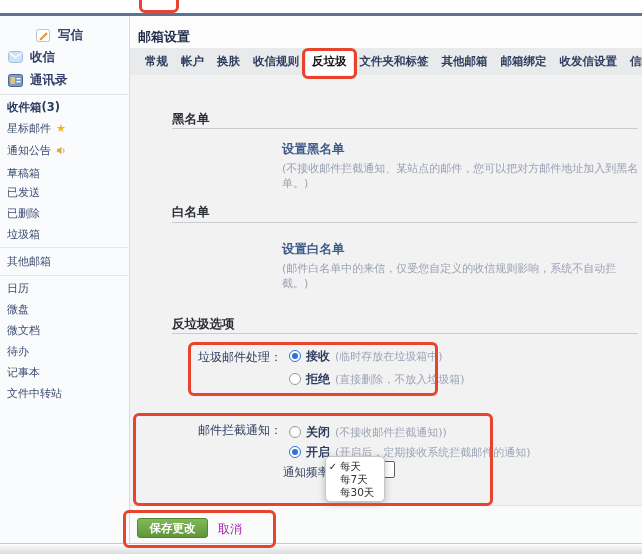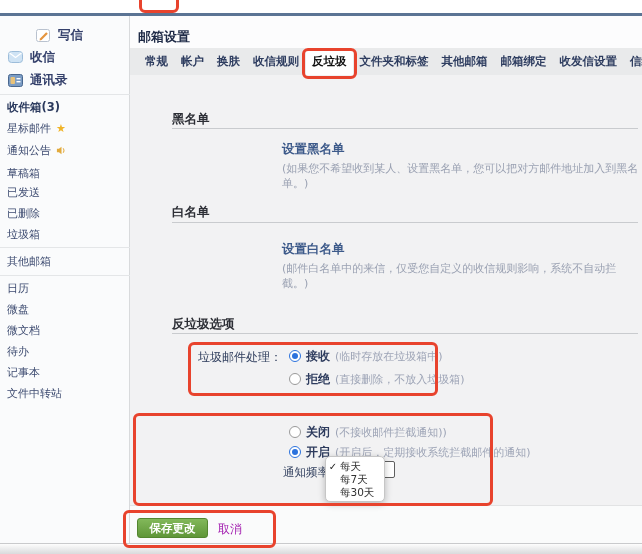--- a/index.html
+++ b/index.html
@@ -161,21 +161,21 @@
       <div class="tab">邮箱绑定</div>
       <div class="tab">收发信设置</div>
       <div class="tab">信纸</div>
     </div>
 
     <div class="abs contentbg"></div>
 
     <div class="sechdr" style="left:42px;top:95px;">黑名单</div>
     <div class="secline" style="top:112px;"></div>
     <div class="setlink" style="top:125px;">设置黑名单</div>
-    <div class="secdesc" style="top:145px;">(如果您不希望收到某人、设置黑名单，您可以把对方邮件地址加入到黑名单。)</div>
+    <div class="secdesc" style="top:145px;">(不接收邮件拦截通知、某站点的邮件，您可以把对方邮件地址加入到黑名单。)</div>
 
     <div class="sechdr" style="left:42px;top:188px;">白名单</div>
     <div class="secline" style="top:206px;"></div>
     <div class="setlink" style="top:225px;">设置白名单</div>
     <div class="secdesc" style="top:245px;">(邮件白名单中的来信，仅受您自定义的收信规则影响，系统不自动拦截。)</div>
 
     <div class="sechdr" style="left:42px;top:300px;">反垃圾选项</div>
     <div class="secline" style="top:317px;"></div>
 
     <div class="rowlabel" style="left:68px;top:333px;">垃圾邮件处理：</div>
@@ -184,20 +184,21 @@
       <span class="oname">接收</span>
       <span class="odesc">(临时存放在垃圾箱中)</span>
     </div>
     <div class="opt" style="left:159px;top:356px;">
       <span class="radio"></span>
       <span class="oname">拒绝</span>
       <span class="odesc">(直接删除，不放入垃圾箱)</span>
     </div>
     <div class="anno" style="position:absolute;left:58px;top:326px;width:244px;height:48px;"></div>
 
+    <div class="rowlabel" style="left:68px;top:406px;">邮件拦截通知：</div>
     <div class="opt" style="left:159px;top:409px;">
       <span class="radio"></span>
       <span class="oname">关闭</span>
       <span class="odesc">(不接收邮件拦截通知))</span>
     </div>
     <div class="opt" style="left:159px;top:429px;">
       <span class="radio on"></span>
       <span class="oname">开启</span>
       <span class="odesc">(开启后，定期接收系统拦截邮件的通知)</span>
     </div>

